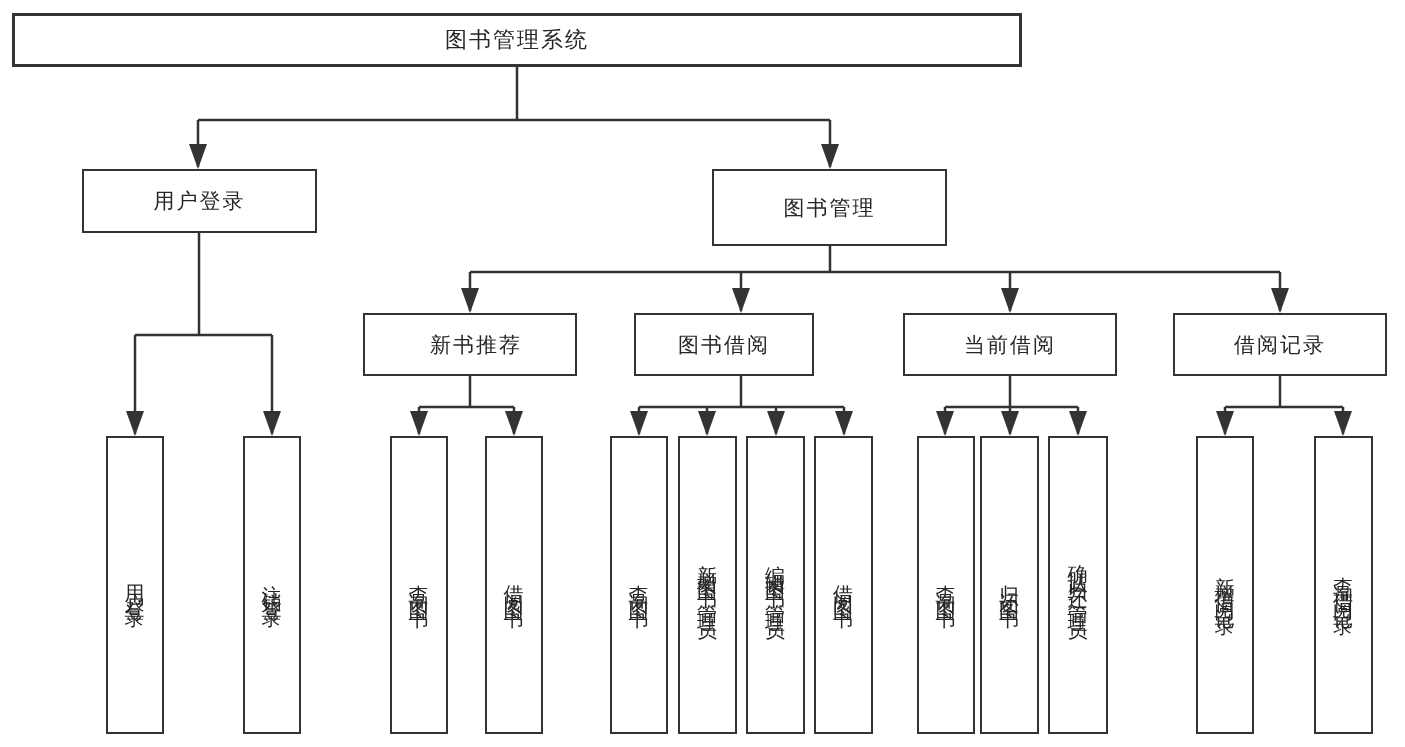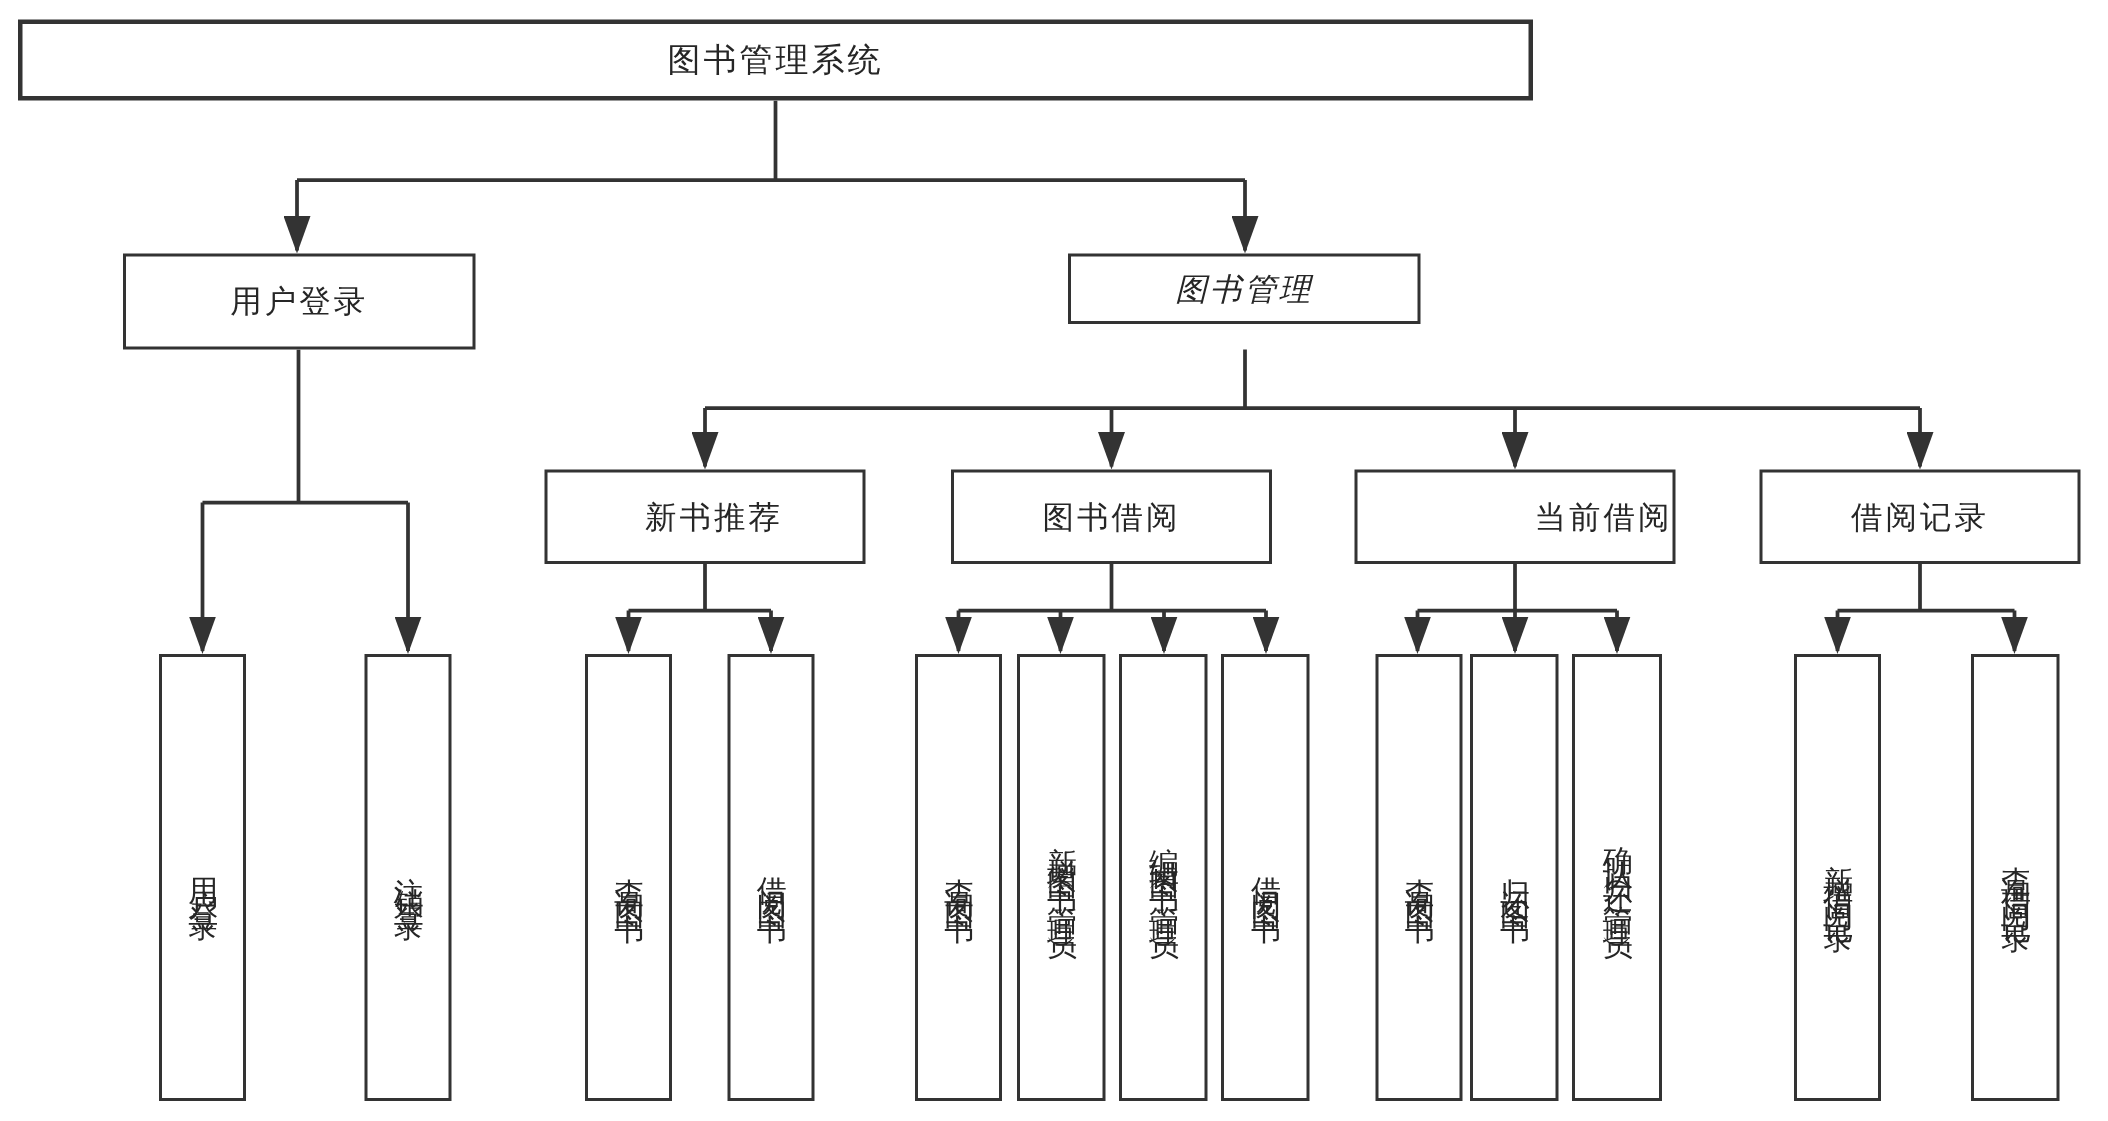--- a/index.html
+++ b/index.html
@@ -117,31 +117,31 @@
     </g>
   </svg>
 
   <div class="node root" style="left:12px; top:13px; width:1010px; height:54px;">
     <span>图书管理系统</span>
   </div>
 
   <div class="node branch" style="left:82px; top:169px; width:235px; height:64px;">
     <span>用户登录</span>
   </div>
-  <div class="node branch" style="left:712px; top:169px; width:235px; height:47px;font-style:italic;">
+  <div class="node branch" style="left:712px; top:169px; width:235px; height:77px;">
     <span>图书管理</span>
   </div>
 
   <div class="node group" style="left:363px; top:313px; width:214px; height:63px;padding-left:12px;">
     <span>新书推荐</span>
   </div>
-  <div class="node group" style="left:634px; top:313px; width:214px; height:63px;">
+  <div class="node group" style="left:634px; top:313px; width:180px; height:63px;">
     <span>图书借阅</span>
   </div>
-  <div class="node group" style="left:903px; top:313px; width:214px; height:63px;justify-content:flex-end;">
+  <div class="node group" style="left:903px; top:313px; width:214px; height:63px;">
     <span>当前借阅</span>
   </div>
   <div class="node group" style="left:1173px; top:313px; width:214px; height:63px;">
     <span>借阅记录</span>
   </div>
 
   <div class="node leaf" style="left:106px; top:436px; width:58px; height:298px;">
     <span>用户登录</span>
   </div>
   <div class="node leaf" style="left:243px; top:436px; width:58px; height:298px;">

